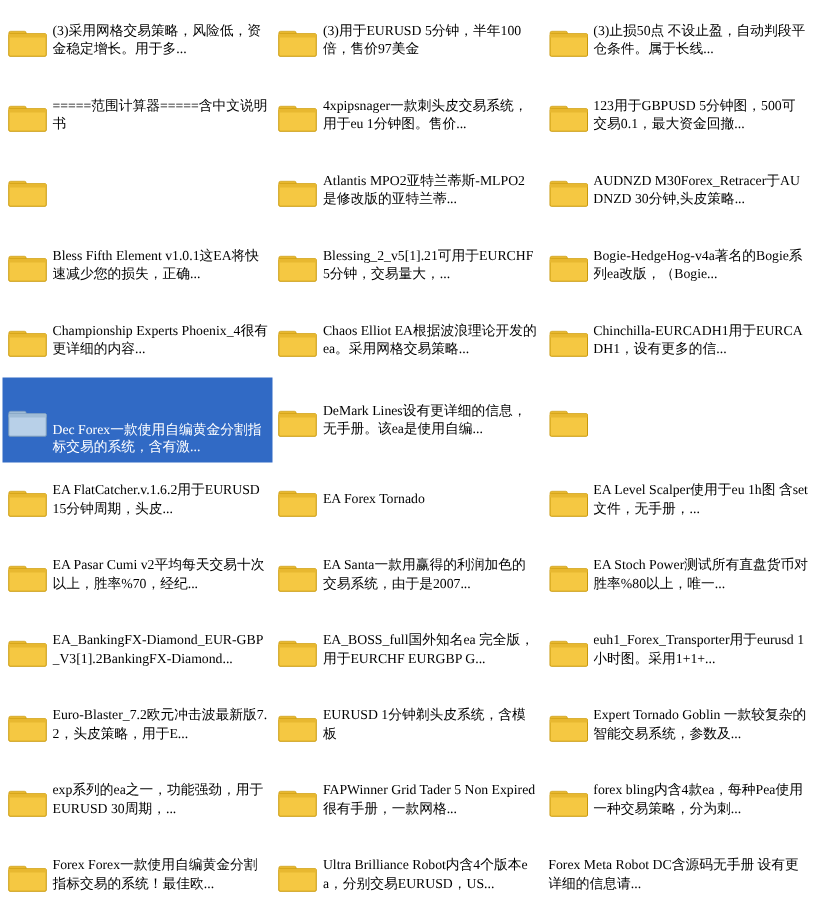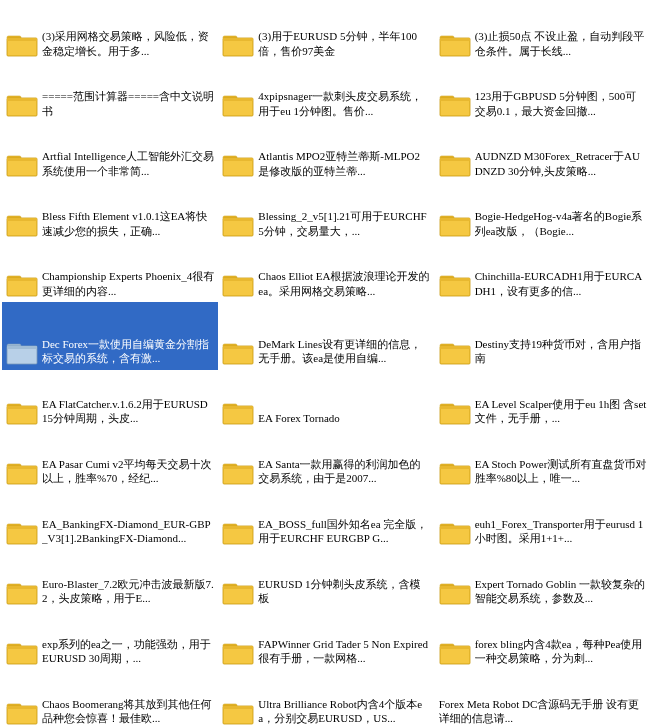--- a/index.html
+++ b/index.html
@@ -14,21 +14,21 @@
     }
     .grid {
       display: grid;
       grid-template-columns: repeat(3, 1fr);
       gap: 0;
       padding: 2px;
     }
     .item {
       display: flex;
       flex-direction: row;
-      align-items: flex-end;
+      align-items: center;
       padding: 4px 4px;
       cursor: pointer;
       min-height: 60px;
     }
     .item.selected {
       background: #316ac5;
       color: #ffffff;
     }
     .folder-icon {
       width: 32px;
@@ -104,21 +104,20 @@
     <rect x="1" y="8" width="30" height="3" fill="#e8b830" rx="0.5"></rect>
   </svg></span>
       <span class="item-text">123用于GBPUSD 5分钟图，500可交易0.1，最大资金回撤...</span>
     </div>
     <div class="item">
       <span class="folder-icon"><svg viewBox="0 0 32 28" width="32" height="28" xmlns="http://www.w3.org/2000/svg">
     <rect x="1" y="6" width="14" height="3" rx="1.5" fill="#e8b830" stroke="#c8980a" stroke-width="0.5"></rect>
     <rect x="1" y="8" width="30" height="18" rx="1" fill="#f5c842" stroke="#c8980a" stroke-width="0.8"></rect>
     <rect x="1" y="8" width="30" height="3" fill="#e8b830" rx="0.5"></rect>
   </svg></span>
-      <span class="item-text">Artfial Intelligence人工智能外汇交易系统使用一个非常简...</span>
     </div>
     <div class="item">
       <span class="folder-icon"><svg viewBox="0 0 32 28" width="32" height="28" xmlns="http://www.w3.org/2000/svg">
     <rect x="1" y="6" width="14" height="3" rx="1.5" fill="#e8b830" stroke="#c8980a" stroke-width="0.5"></rect>
     <rect x="1" y="8" width="30" height="18" rx="1" fill="#f5c842" stroke="#c8980a" stroke-width="0.8"></rect>
     <rect x="1" y="8" width="30" height="3" fill="#e8b830" rx="0.5"></rect>
   </svg></span>
       <span class="item-text">Atlantis MPO2亚特兰蒂斯-MLPO2是修改版的亚特兰蒂...</span>
     </div>
     <div class="item">
@@ -192,21 +191,20 @@
     <rect x="1" y="8" width="30" height="3" fill="#e8b830" rx="0.5"></rect>
   </svg></span>
       <span class="item-text">DeMark Lines设有更详细的信息，无手册。该ea是使用自编...</span>
     </div>
     <div class="item">
       <span class="folder-icon"><svg viewBox="0 0 32 28" width="32" height="28" xmlns="http://www.w3.org/2000/svg">
     <rect x="1" y="6" width="14" height="3" rx="1.5" fill="#e8b830" stroke="#c8980a" stroke-width="0.5"></rect>
     <rect x="1" y="8" width="30" height="18" rx="1" fill="#f5c842" stroke="#c8980a" stroke-width="0.8"></rect>
     <rect x="1" y="8" width="30" height="3" fill="#e8b830" rx="0.5"></rect>
   </svg></span>
-      <span class="item-text">Destiny支持19种货币对，含用户指南</span>
     </div>
     <div class="item">
       <span class="folder-icon"><svg viewBox="0 0 32 28" width="32" height="28" xmlns="http://www.w3.org/2000/svg">
     <rect x="1" y="6" width="14" height="3" rx="1.5" fill="#e8b830" stroke="#c8980a" stroke-width="0.5"></rect>
     <rect x="1" y="8" width="30" height="18" rx="1" fill="#f5c842" stroke="#c8980a" stroke-width="0.8"></rect>
     <rect x="1" y="8" width="30" height="3" fill="#e8b830" rx="0.5"></rect>
   </svg></span>
       <span class="item-text">EA FlatCatcher.v.1.6.2用于EURUSD 15分钟周期，头皮...</span>
     </div>
     <div class="item">
@@ -320,21 +318,21 @@
     <rect x="1" y="8" width="30" height="3" fill="#e8b830" rx="0.5"></rect>
   </svg></span>
       <span class="item-text">forex bling内含4款ea，每种Pea使用一种交易策略，分为刺...</span>
     </div>
     <div class="item">
       <span class="folder-icon"><svg viewBox="0 0 32 28" width="32" height="28" xmlns="http://www.w3.org/2000/svg">
     <rect x="1" y="6" width="14" height="3" rx="1.5" fill="#e8b830" stroke="#c8980a" stroke-width="0.5"></rect>
     <rect x="1" y="8" width="30" height="18" rx="1" fill="#f5c842" stroke="#c8980a" stroke-width="0.8"></rect>
     <rect x="1" y="8" width="30" height="3" fill="#e8b830" rx="0.5"></rect>
   </svg></span>
-      <span class="item-text">Chaos Boomerang将其放到其他任何品种您会惊喜！最佳欧...</span>
+      <span class="item-text">Forex Forex一款使用自编黄金分割指标交易的系统！最佳欧...</span>
     </div>
     <div class="item">
       <span class="folder-icon"><svg viewBox="0 0 32 28" width="32" height="28" xmlns="http://www.w3.org/2000/svg">
     <rect x="1" y="6" width="14" height="3" rx="1.5" fill="#e8b830" stroke="#c8980a" stroke-width="0.5"></rect>
     <rect x="1" y="8" width="30" height="18" rx="1" fill="#f5c842" stroke="#c8980a" stroke-width="0.8"></rect>
     <rect x="1" y="8" width="30" height="3" fill="#e8b830" rx="0.5"></rect>
   </svg></span>
       <span class="item-text">Ultra Brilliance Robot内含4个版本ea，分别交易EURUSD，US...</span>
     </div>
     <div class="item">

